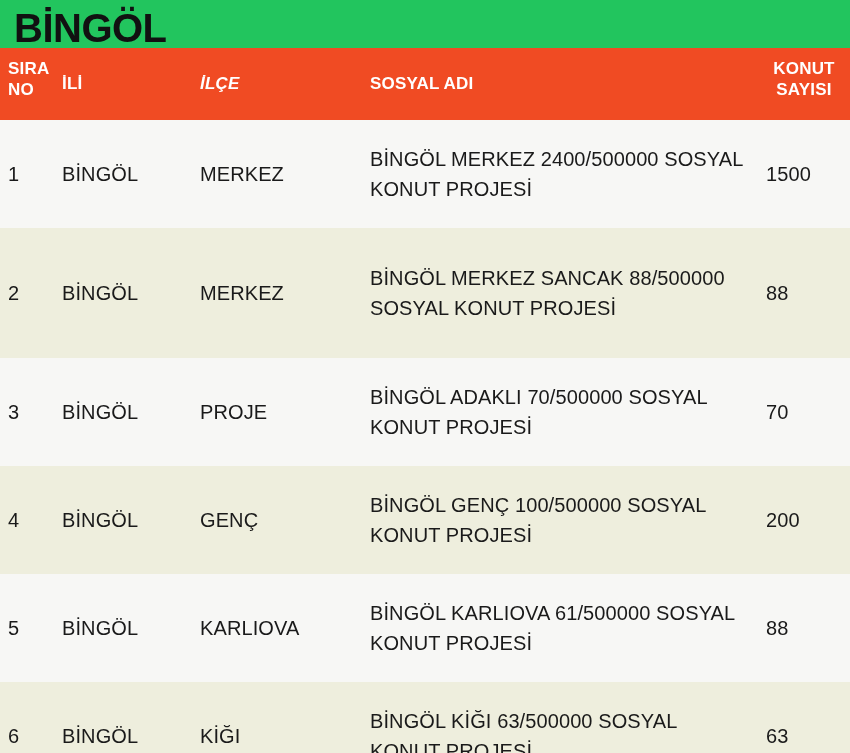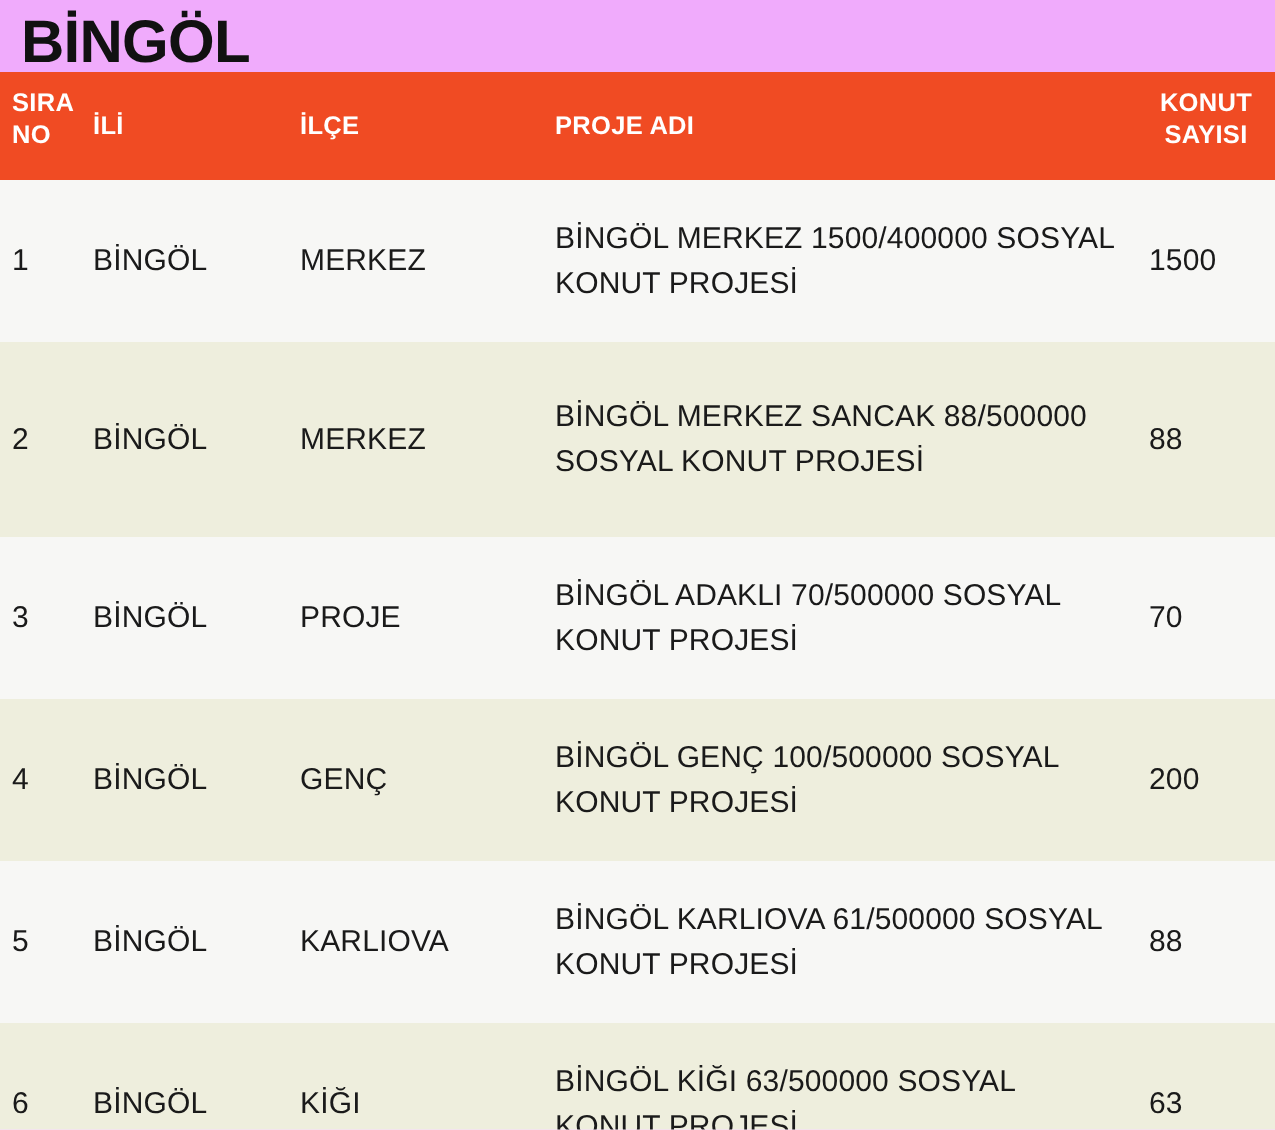--- a/index.html
+++ b/index.html
@@ -10,21 +10,21 @@
   body {
     width: 850px;
     height: 753px;
     font-family: "Liberation Sans", sans-serif;
     overflow: hidden;
   }
   #page {
     position: relative;
     width: 850px;
     height: 753px;
-    background: #f0abfc;
+    background: #22c55e;
   }
   #title {
     font-family: "Liberation Sans", sans-serif;
     font-weight: bold;
     font-size: 40px;
     line-height: 40px;
     letter-spacing: -0.5px;
     color: #111111;
     padding: 8px 0 6px 14px;
     height: 48px;
@@ -59,21 +59,21 @@
     vertical-align: top;
     padding-top: 10px;
   }
   thead th.th-konut {
     vertical-align: top;
     padding-top: 10px;
     padding-left: 10px;
     text-align: center;
   }
   thead th.th-il { padding-left: 10px; margin-top: 40px; }
-  thead th.th-ilce { padding-left: 10px; }
+  thead th.th-ilce { padding-left: 10px; font-style: italic; }
   thead th.th-proje { padding-left: 12px; }
 
   tbody td {
     font-size: 20px;
     color: #1a1a1a;
     vertical-align: middle;
     padding: 10px 8px;
     line-height: 30px;
     letter-spacing: 0.1px;
   }
@@ -102,30 +102,30 @@
       <col class="c-il">
       <col class="c-ilce">
       <col class="c-proje">
       <col class="c-konut">
     </colgroup>
     <thead>
       <tr>
         <th class="th-sira">SIRA NO</th>
         <th class="th-il">İLİ</th>
         <th class="th-ilce">İLÇE</th>
-        <th class="th-proje">PROJE ADI</th>
+        <th class="th-proje">SOSYAL ADI</th>
         <th class="th-konut">KONUT SAYISI</th>
       </tr>
     </thead>
     <tbody>
       <tr class="row-odd h2">
         <td class="td-sira">1</td>
         <td class="td-il">BİNGÖL</td>
         <td class="td-ilce">MERKEZ</td>
-        <td class="td-proje">BİNGÖL MERKEZ 1500/400000 SOSYAL KONUT PROJESİ</td>
+        <td class="td-proje">BİNGÖL MERKEZ 2400/500000 SOSYAL KONUT PROJESİ</td>
         <td class="td-konut">1500</td>
       </tr>
       <tr class="row-even h3">
         <td class="td-sira">2</td>
         <td class="td-il">BİNGÖL</td>
         <td class="td-ilce">MERKEZ</td>
         <td class="td-proje">BİNGÖL MERKEZ SANCAK 88/500000 SOSYAL KONUT PROJESİ</td>
         <td class="td-konut">88</td>
       </tr>
       <tr class="row-odd h2">

